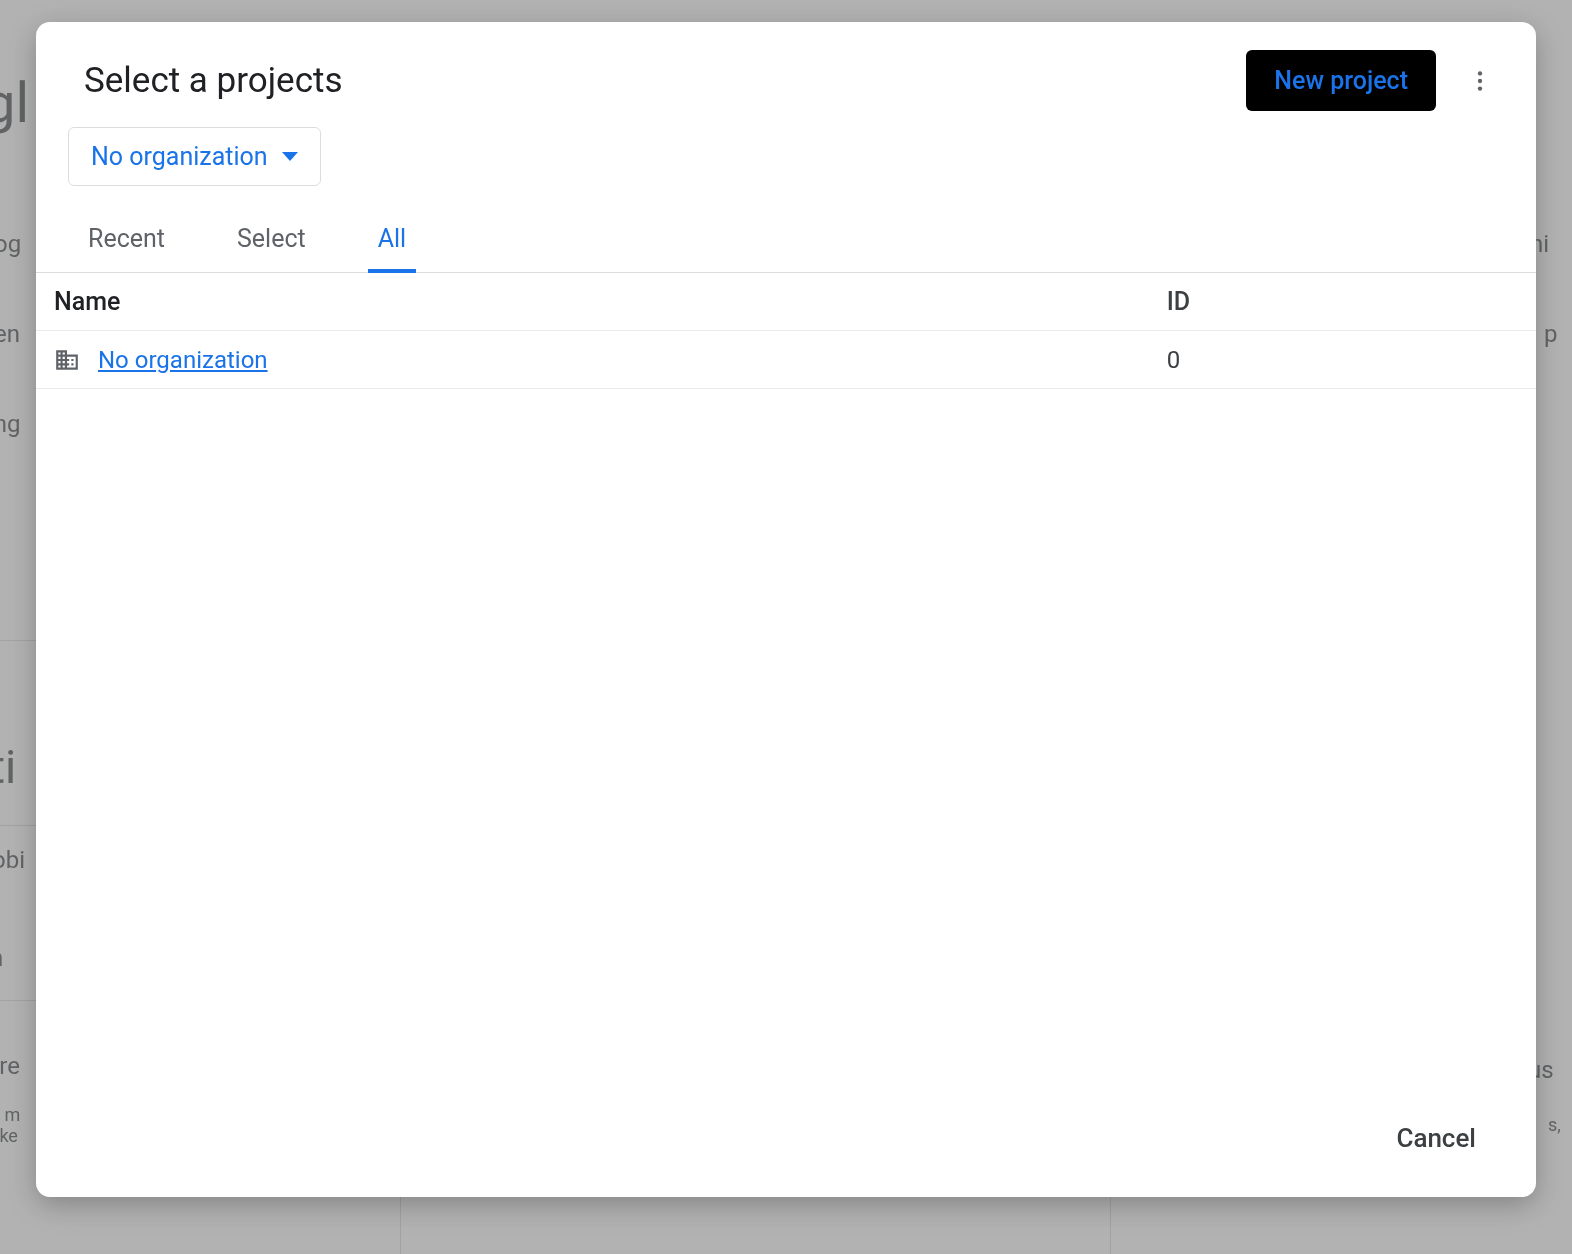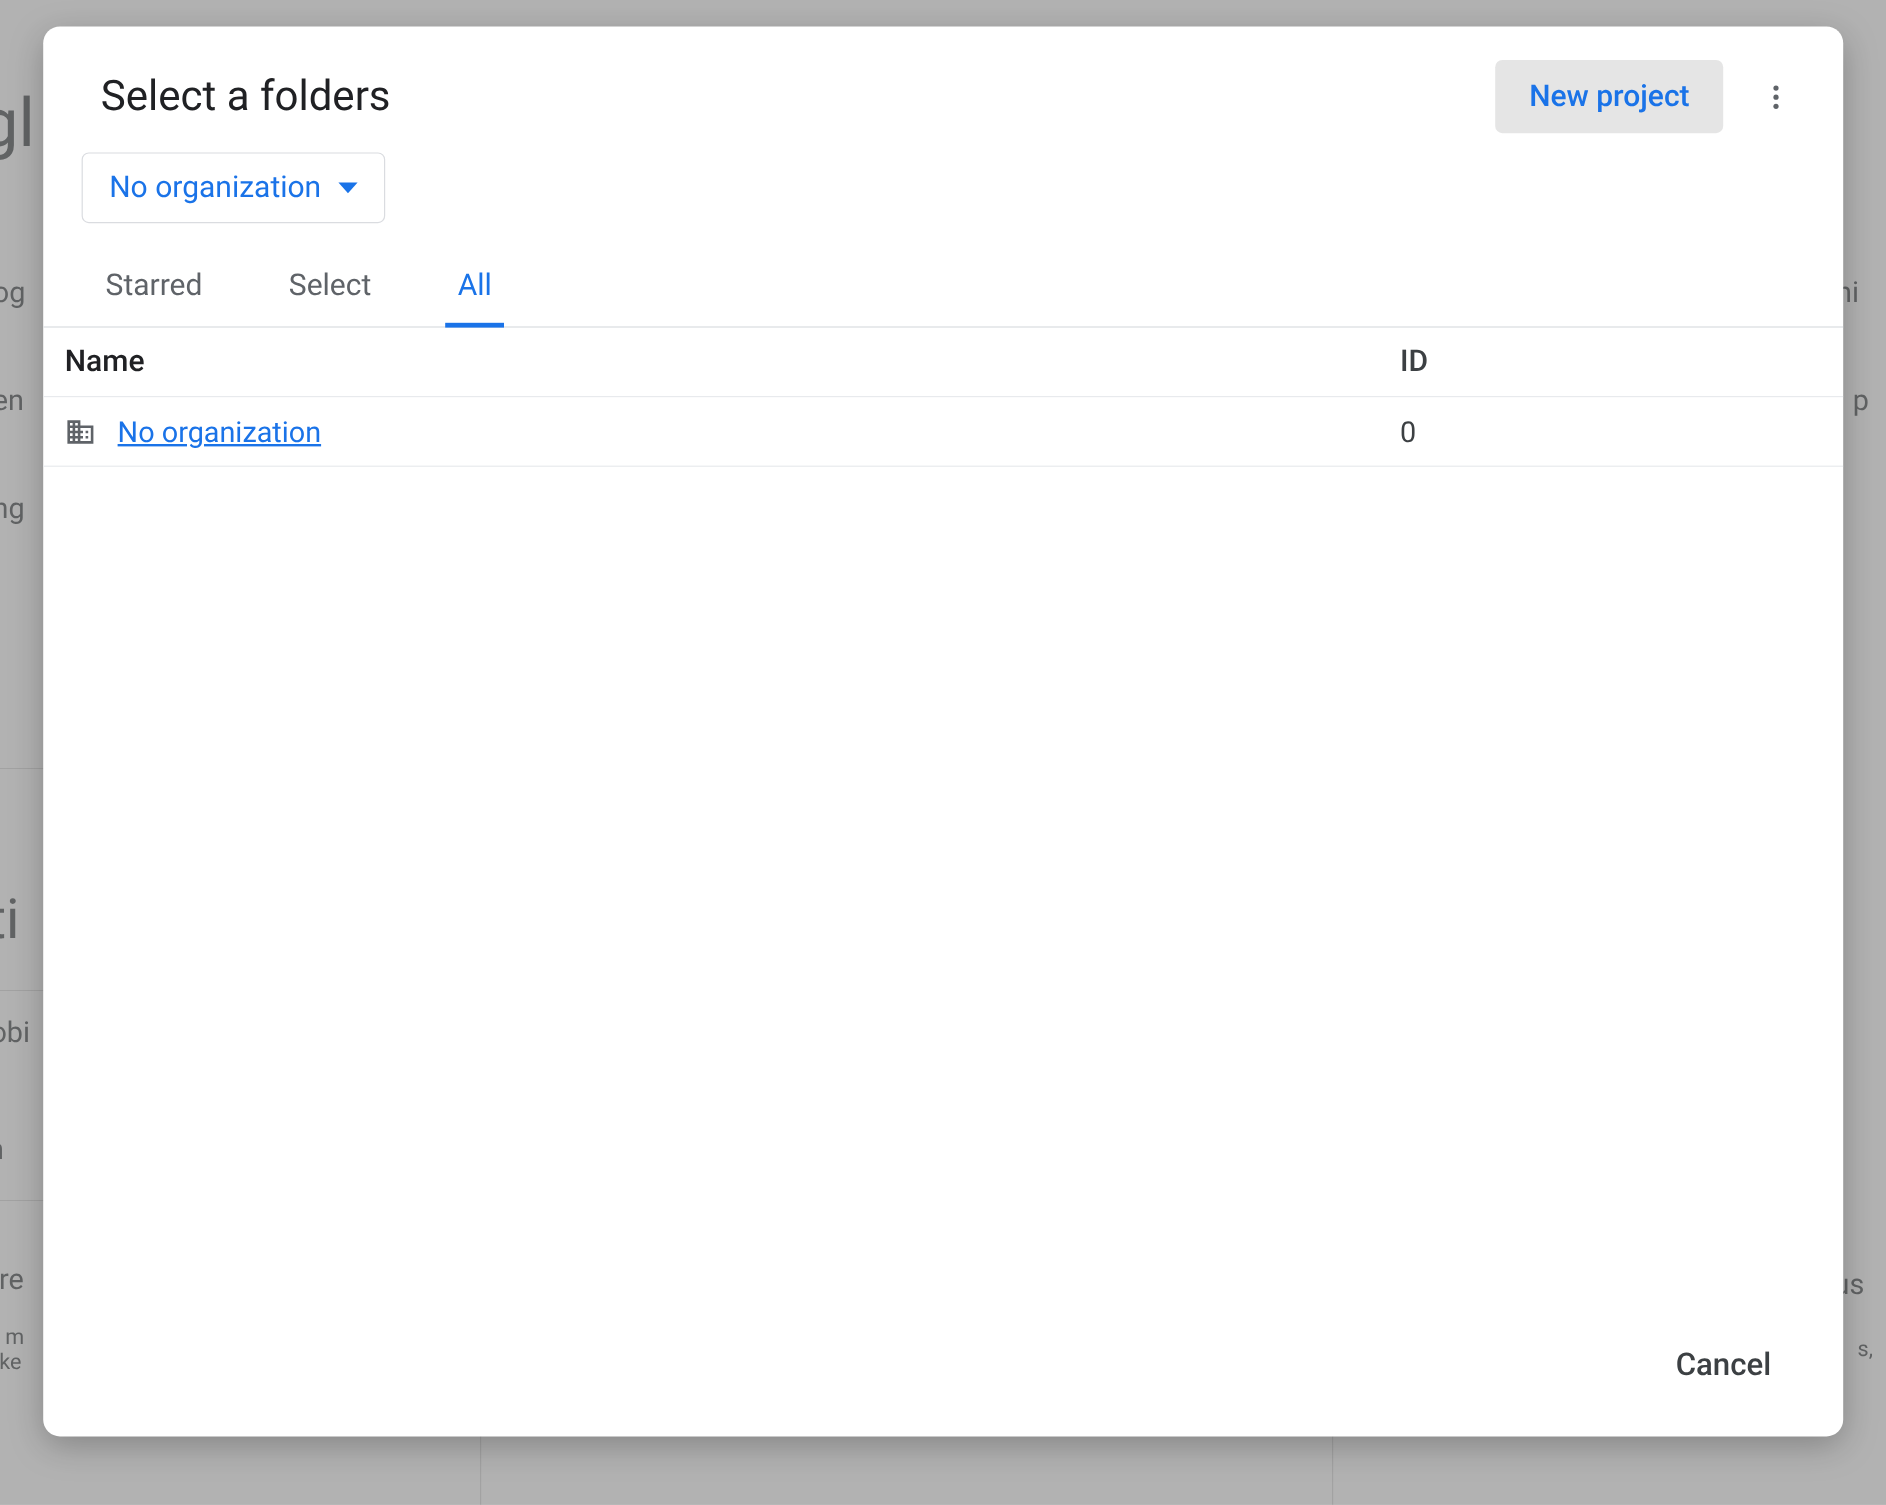--- a/index.html
+++ b/index.html
@@ -49,21 +49,21 @@
       align-items: center;
       padding: 28px 32px 8px 48px;
     }
     .dialog-title {
       font-size: 35px;
       font-weight: 400;
       color: #202124;
       flex: 1;
     }
     .new-project-btn {
-      background: #e5e5e5;
+      background: #000000;
       color: #1a73e8;
       border: none;
       border-radius: 6px;
       padding: 16px 28px;
       font-size: 25px;
       font-weight: 500;
       cursor: pointer;
       font-family: inherit;
       margin-right: 20px;
     }
@@ -230,41 +230,41 @@
   <div style="position:absolute; left:0; top:825px; width:400px; border-top:1px solid #ccc;"></div>
   <div style="position:absolute; left:0; top:1000px; width:400px; border-top:1px solid #ccc;"></div>
   <div style="position:absolute; left:400px; top:640px; height:620px; border-left:1px solid #ccc;"></div>
   <div style="position:absolute; left:1110px; top:640px; height:620px; border-left:1px solid #ccc;"></div>
 </div>
 <div class="scrim"></div>
 
 <div class="dialog">
 
   <div class="dialog-header">
-    <h1 class="dialog-title">Select a folders</h1>
+    <h1 class="dialog-title">Select a projects</h1>
     <button class="new-project-btn">New project</button>
     <button class="more-btn">
       <svg width="26" height="26" viewBox="0 0 24 24" fill="currentColor">
           <circle cx="12" cy="5" r="2"></circle>
           <circle cx="12" cy="12" r="2"></circle>
           <circle cx="12" cy="19" r="2"></circle>
         </svg>
     </button>
   </div>
 
   <div class="org-row">
     <div class="org-dropdown">
       <span>No organization</span>
       <span class="caret"></span>
     </div>
   </div>
 
 
   <div class="tabs">
-    <div class="tab">Starred</div>
+    <div class="tab">Recent</div>
     <div class="tab">Select</div>
     <div class="tab active">All</div>
   </div>
 
   <div class="table">
     <div class="thead">
       <div class="col-name">Name</div>
       <div class="col-id">ID</div>
     </div>
     <div class="trow">

